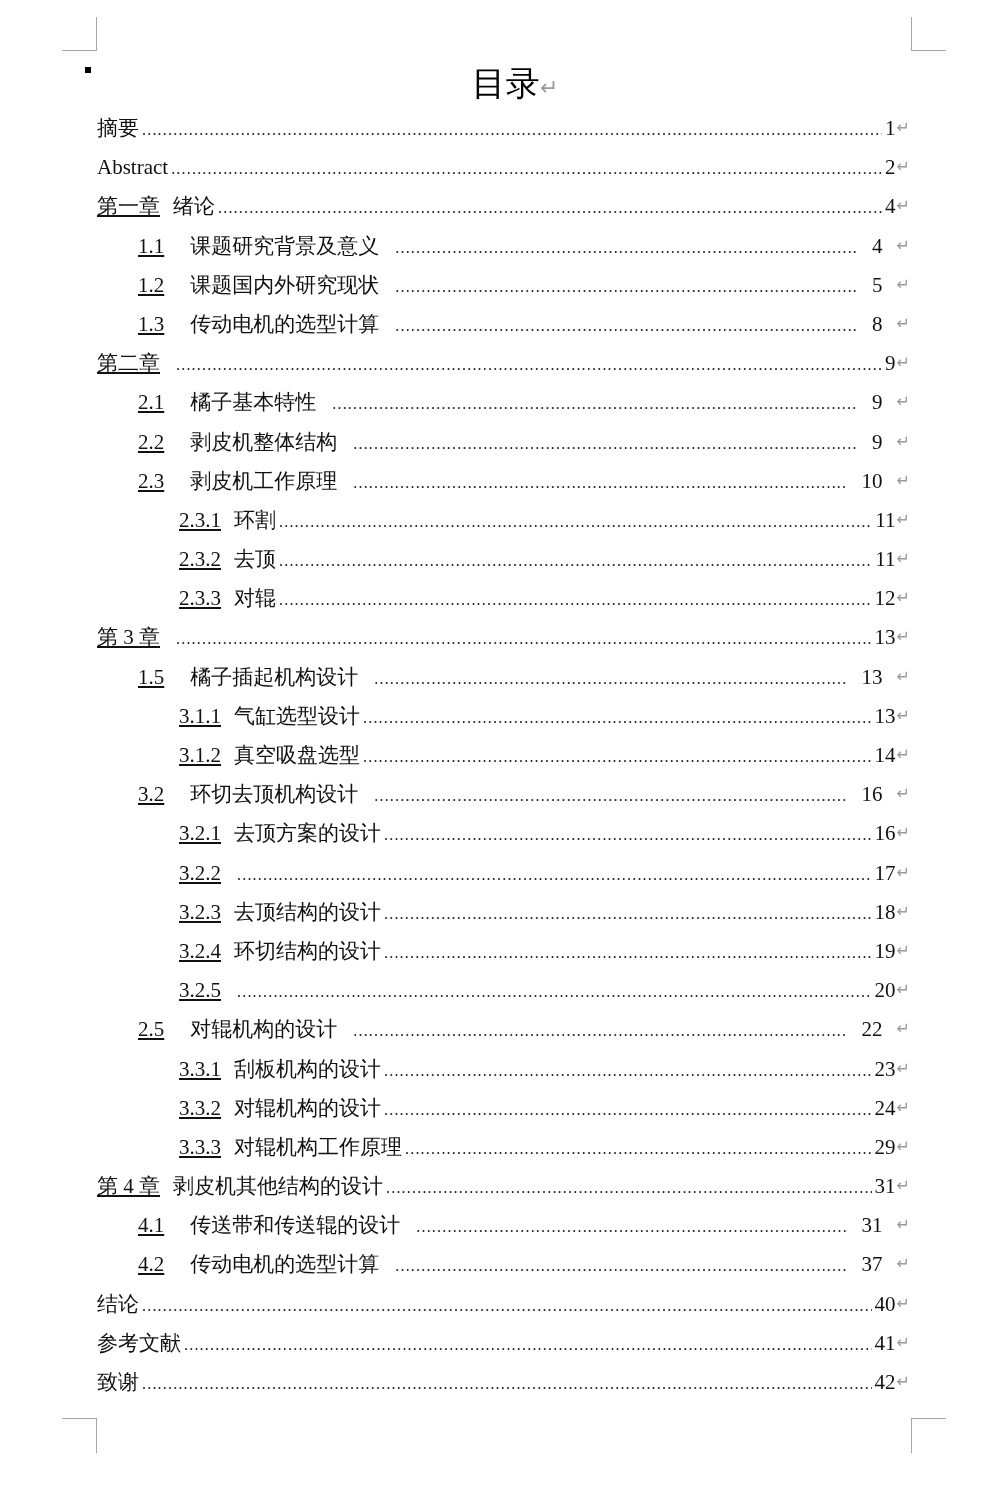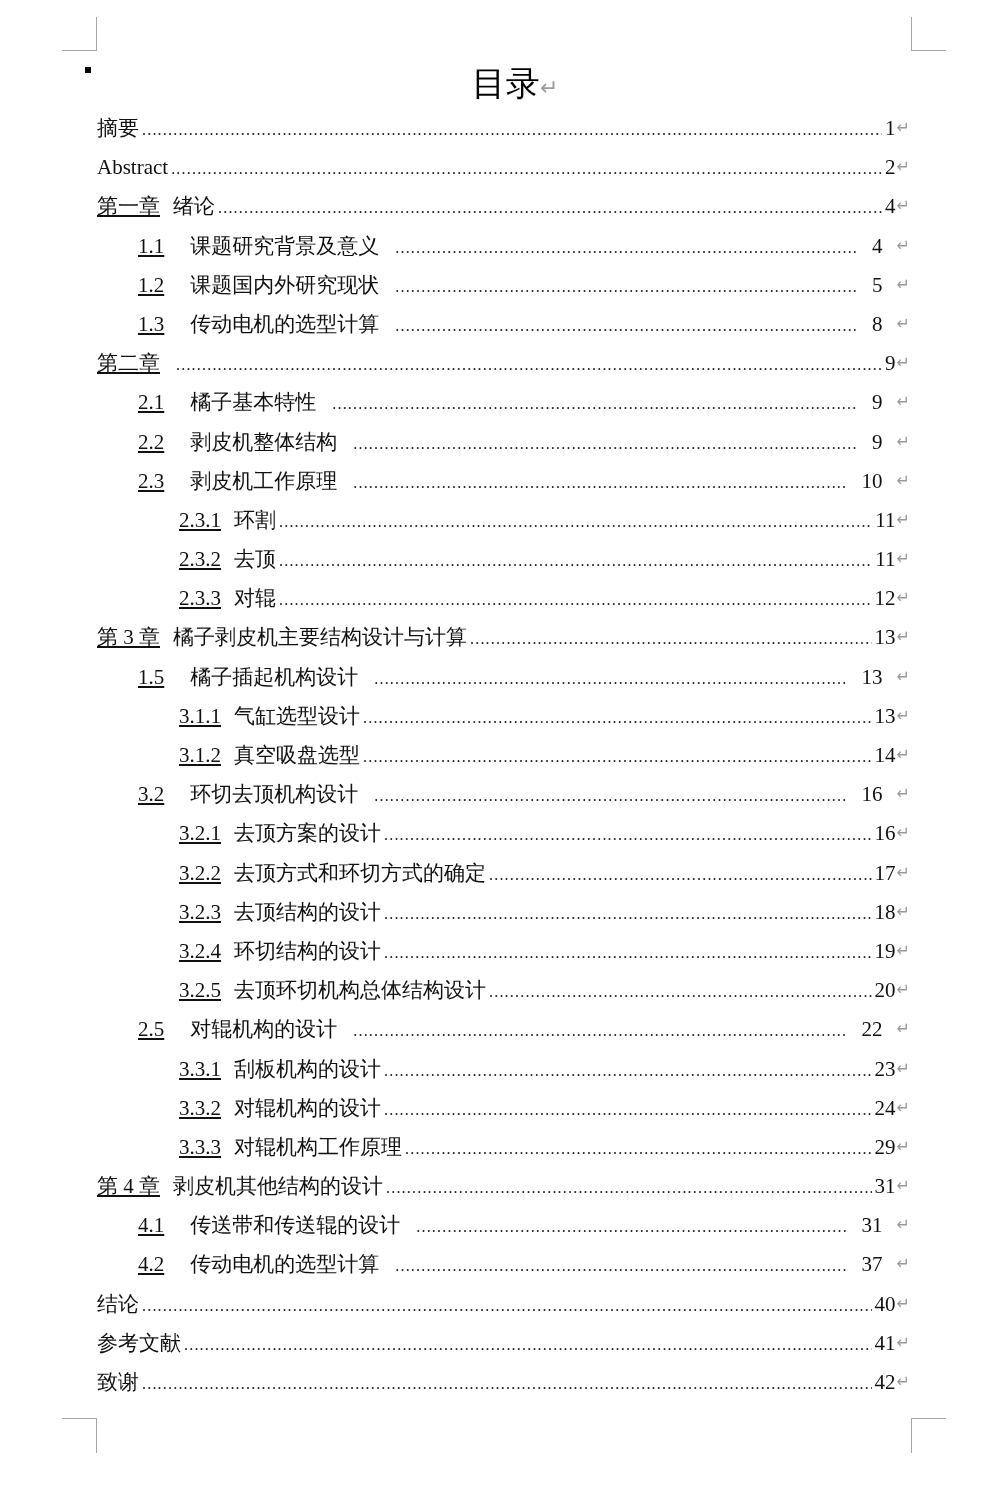--- a/index.html
+++ b/index.html
@@ -123,21 +123,20 @@
     </div>
     <div class="row l3">
       <span class="num">2.3.3</span>
       <span class="label">对辊</span>
       <span class="leader"></span>
       <span class="page">12</span>
       <span class="ret">↵</span>
     </div>
     <div class="row l1">
       <span class="num">第 3 章</span>
-      <span class="label">橘子剥皮机主要结构设计与计算</span>
       <span class="leader"></span>
       <span class="page">13</span>
       <span class="ret">↵</span>
     </div>
     <div class="row l2">
       <span class="num">1.5</span>
       <span class="label">橘子插起机构设计</span>
       <span class="leader"></span>
       <span class="page">13</span>
       <span class="ret">↵</span>
@@ -165,42 +164,40 @@
     </div>
     <div class="row l3">
       <span class="num">3.2.1</span>
       <span class="label">去顶方案的设计</span>
       <span class="leader"></span>
       <span class="page">16</span>
       <span class="ret">↵</span>
     </div>
     <div class="row l3">
       <span class="num">3.2.2</span>
-      <span class="label">去顶方式和环切方式的确定</span>
       <span class="leader"></span>
       <span class="page">17</span>
       <span class="ret">↵</span>
     </div>
     <div class="row l3">
       <span class="num">3.2.3</span>
       <span class="label">去顶结构的设计</span>
       <span class="leader"></span>
       <span class="page">18</span>
       <span class="ret">↵</span>
     </div>
     <div class="row l3">
       <span class="num">3.2.4</span>
       <span class="label">环切结构的设计</span>
       <span class="leader"></span>
       <span class="page">19</span>
       <span class="ret">↵</span>
     </div>
     <div class="row l3">
       <span class="num">3.2.5</span>
-      <span class="label">去顶环切机构总体结构设计</span>
       <span class="leader"></span>
       <span class="page">20</span>
       <span class="ret">↵</span>
     </div>
     <div class="row l2">
       <span class="num">2.5</span>
       <span class="label">对辊机构的设计</span>
       <span class="leader"></span>
       <span class="page">22</span>
       <span class="ret">↵</span>

